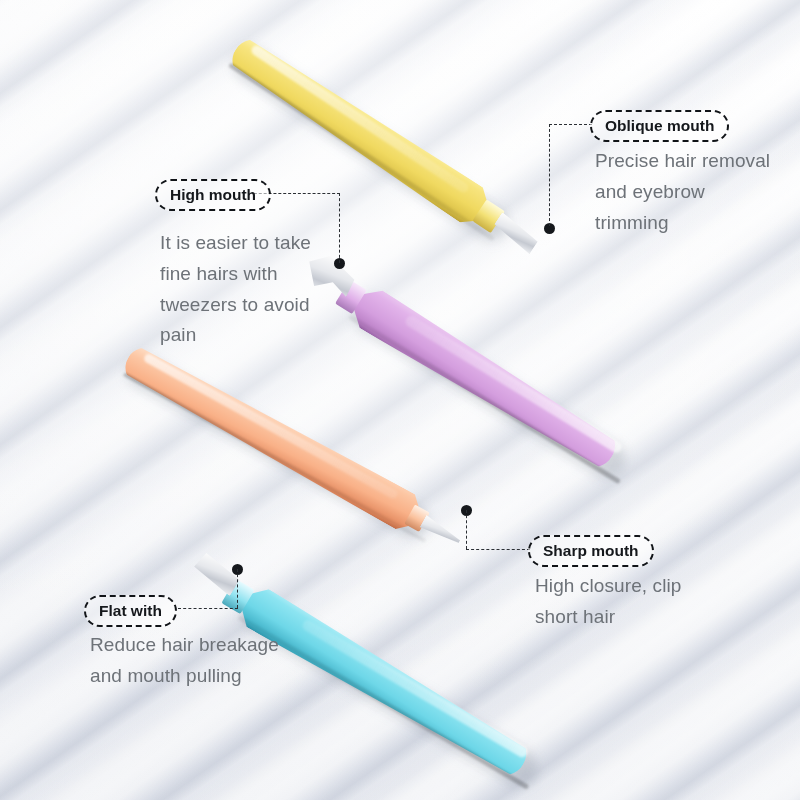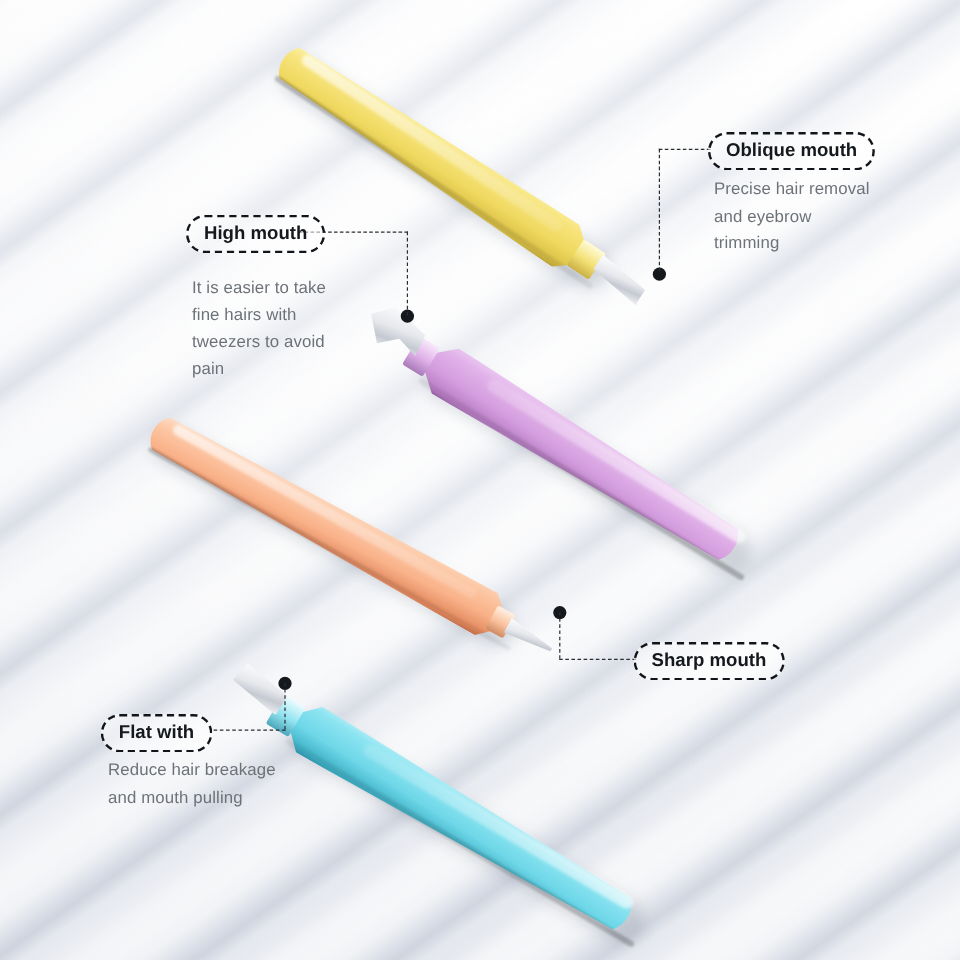--- a/index.html
+++ b/index.html
@@ -84,21 +84,21 @@
     position:absolute;
     border:2px dashed #111418;
     border-radius:22px;
     background:rgba(255,255,255,0.55);
     padding:5px 13px 6px 13px;
     font-size:15.5px;font-weight:bold;color:#15181c;
     white-space:nowrap;line-height:1.1;text-align:right;
   }
   .desc{
     position:absolute;
-    font-size:14px;color:#6d7278;line-height:1.62;
+    font-size:19px;color:#6d7278;line-height:1.62;
     white-space:pre-line;letter-spacing:.1px;
   }
   .conn{position:absolute;border-color:#2a2e33;}
   .conn-h{border-top:1.6px dashed #2a2e33;height:0;}
   .conn-v{border-left:1.6px dashed #2a2e33;width:0;}
   .dot{
     position:absolute;width:11px;height:11px;border-radius:50%;
     background:#15181c;
   }
 </style>
@@ -188,20 +188,22 @@
   <div class="badge" style="left:155px;top:179px;">High mouth</div>
   <div class="desc" style="left:160px;top:228px;width:190px;">It is easier to take
 fine hairs with
 tweezers to avoid
 pain</div>
 
   <div class="dot" style="left:461px;top:505px;"></div>
   <div class="conn conn-v" style="left:466px;top:510px;height:39px;"></div>
   <div class="conn conn-h" style="left:466px;top:549px;width:64px;"></div>
   <div class="badge" style="left:528px;top:535px;">Sharp mouth</div>
+  <div class="desc" style="left:535px;top:571px;width:200px;">High closure, clip
+short hair</div>
 
   <div class="dot" style="left:232px;top:564px;"></div>
   <div class="conn conn-v" style="left:237px;top:569px;height:39px;"></div>
   <div class="conn conn-h" style="left:178px;top:608px;width:60px;"></div>
   <div class="badge" style="left:84px;top:595px;">Flat with</div>
   <div class="desc" style="left:90px;top:630px;width:215px;">Reduce hair breakage
 and mouth pulling</div>
 
 </div>
 

